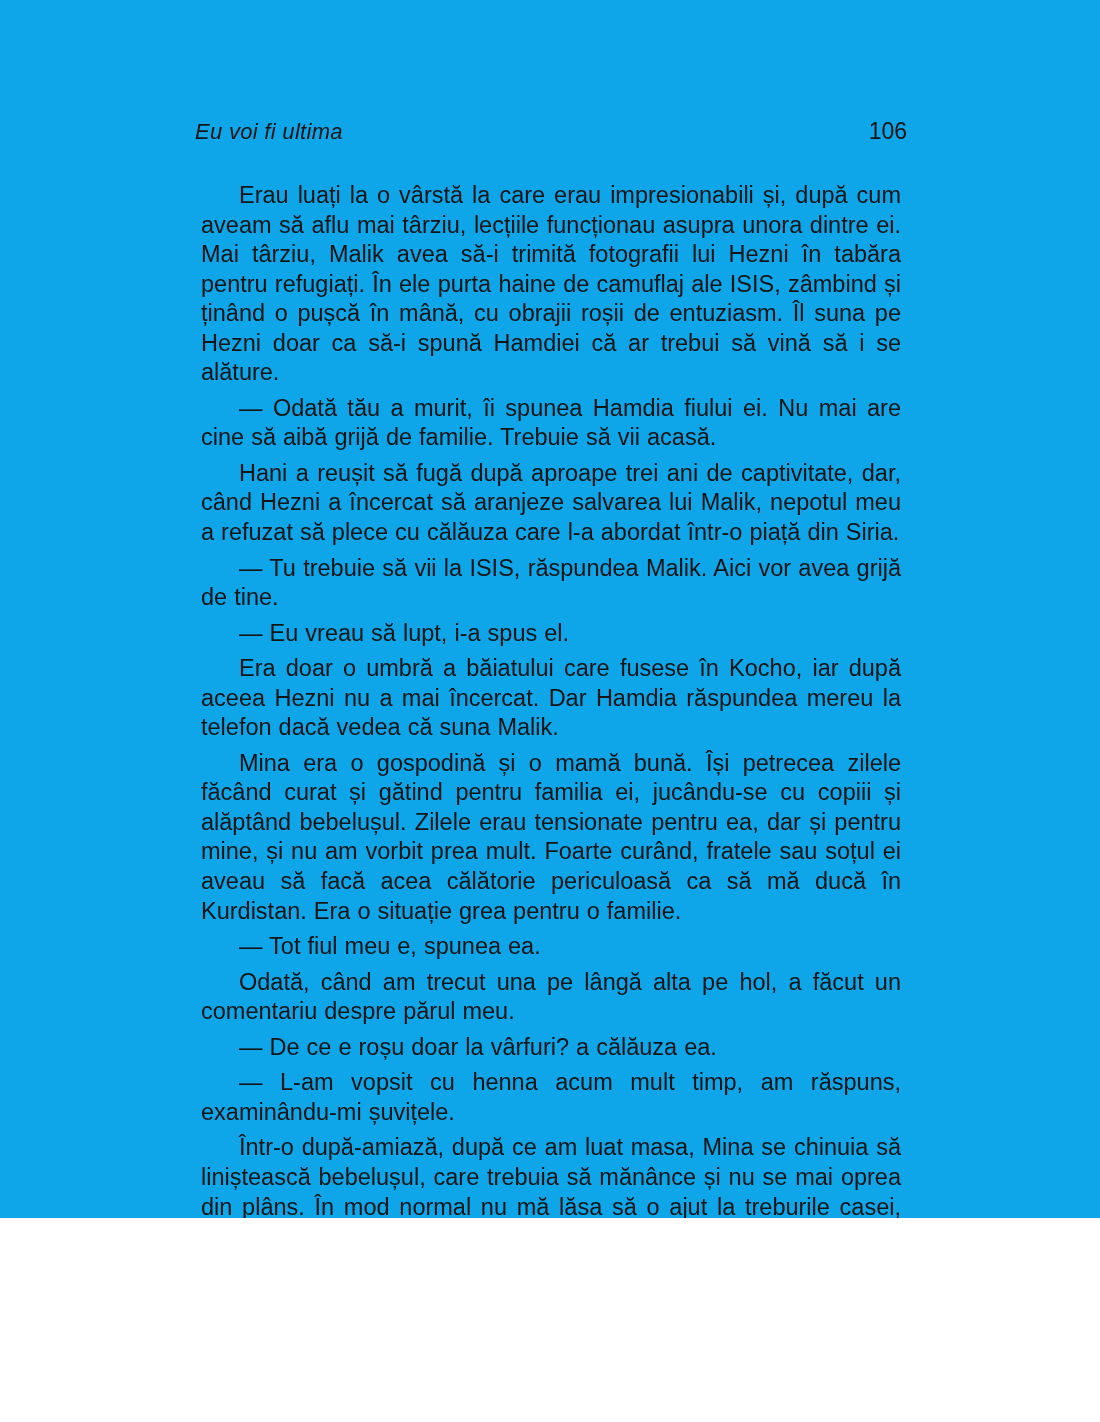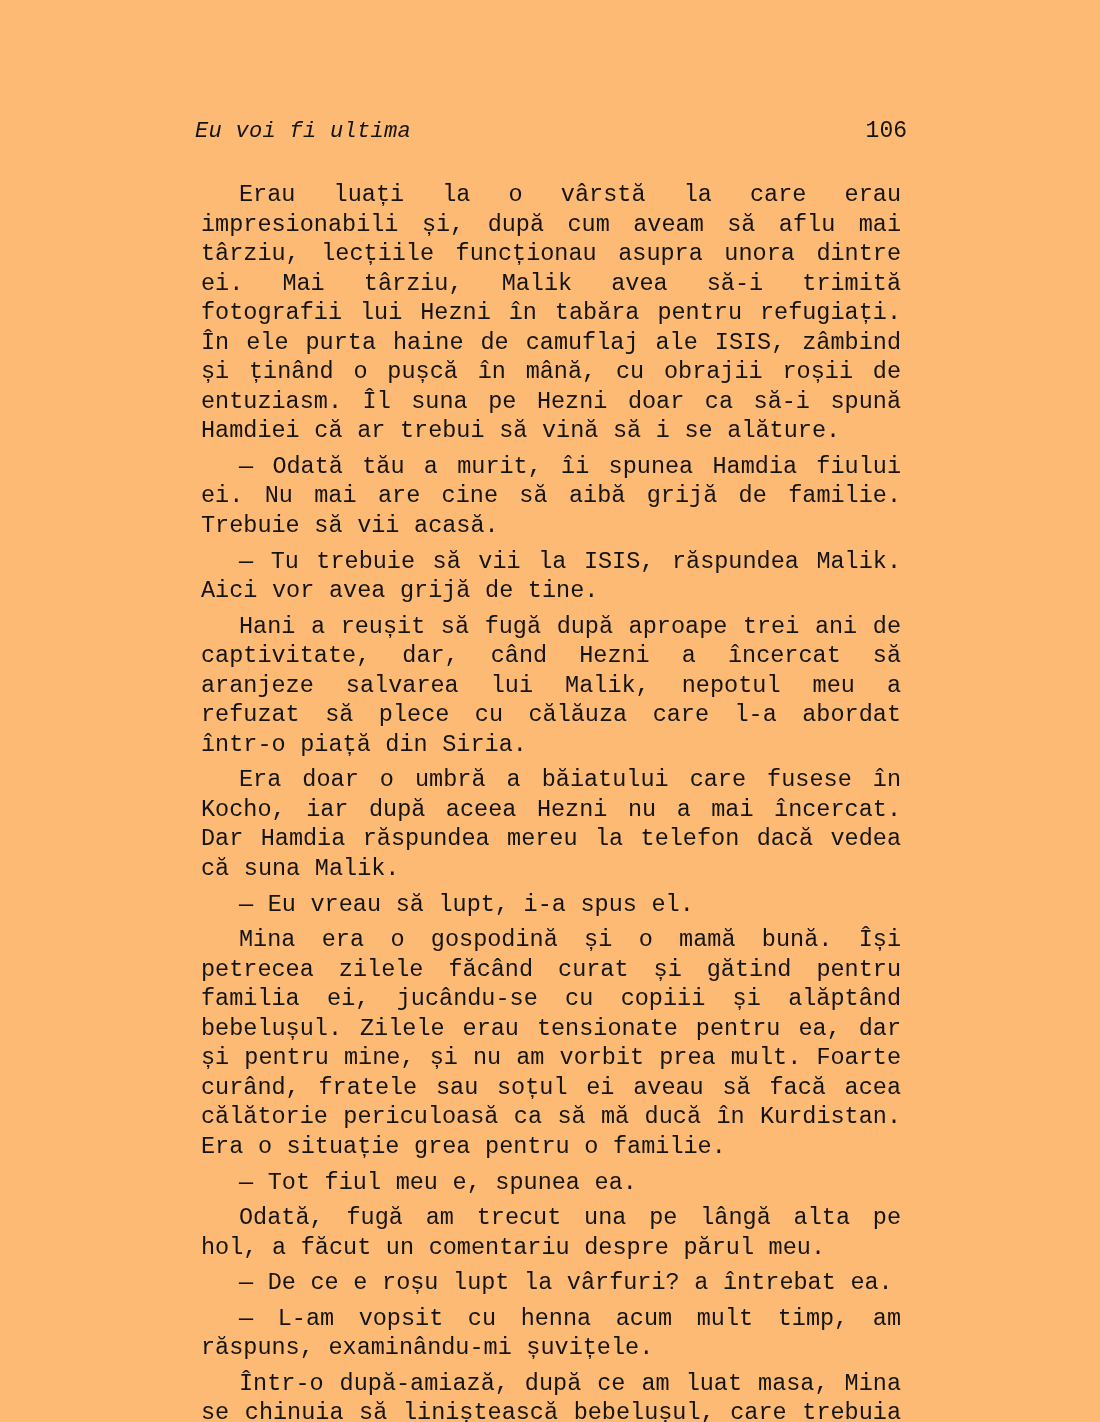--- a/index.html
+++ b/index.html
@@ -3,24 +3,24 @@
 <meta charset="utf-8">
 <style>
   html, body {
     margin: 0;
     padding: 0;
     background: #ffffff;
   }
   .page {
     position: relative;
     width: 1100px;
-    height: 1422px;
-    background: #fdba74;
+    height: 1218px;
+    background: #0ea5e9;
     overflow: hidden;
-    font-family: Liberation Mono, monospace;
+    font-family: Liberation Sans, sans-serif;
     color: #141414;
   }
   .content {
     position: absolute;
     left: 195px;
     top: 118px;
     width: 712px;
   }
   .header-row {
     display: flex;
@@ -52,25 +52,25 @@
 
 <div class="page">
   <div class="content">
     <div class="header-row">
       <span class="running-title">Eu voi fi ultima</span>
       <span class="page-number">106</span>
     </div>
     <div class="body-text">
         <p>Erau luați la o vârstă la care erau impresionabili și, după cum aveam să aflu mai târziu, lecțiile funcționau asupra unora dintre ei. Mai târziu, Malik avea să-i trimită fotografii lui Hezni în tabăra pentru refugiați. În ele purta haine de camuflaj ale ISIS, zâmbind și ținând o pușcă în mână, cu obrajii roșii de entuziasm. Îl suna pe Hezni doar ca să-i spună Hamdiei că ar trebui să vină să i se alăture.</p>
         <p>— Odată tău a murit, îi spunea Hamdia fiului ei. Nu mai are cine să aibă grijă de familie. Trebuie să vii acasă.</p>
+        <p>Hani a reușit să fugă după aproape trei ani de captivitate, dar, când Hezni a încercat să aranjeze salvarea lui Malik, nepotul meu a refuzat să plece cu călăuza care l-a abordat într-o piață din Siria.</p>
         <p>— Tu trebuie să vii la ISIS, răspundea Malik. Aici vor avea grijă de tine.</p>
-        <p>Hani a reușit să fugă după aproape trei ani de captivitate, dar, când Hezni a încercat să aranjeze salvarea lui Malik, nepotul meu a refuzat să plece cu călăuza care l-a abordat într-o piață din Siria.</p>
+        <p>— Eu vreau să lupt, i-a spus el.</p>
         <p>Era doar o umbră a băiatului care fusese în Kocho, iar după aceea Hezni nu a mai încercat. Dar Hamdia răspundea mereu la telefon dacă vedea că suna Malik.</p>
-        <p>— Eu vreau să lupt, i-a spus el.</p>
         <p>Mina era o gospodină și o mamă bună. Își petrecea zilele făcând curat și gătind pentru familia ei, jucându-se cu copiii și alăptând bebelușul. Zilele erau tensionate pentru ea, dar și pentru mine, și nu am vorbit prea mult. Foarte curând, fratele sau soțul ei aveau să facă acea călătorie periculoasă ca să mă ducă în Kurdistan. Era o situație grea pentru o familie.</p>
         <p>— Tot fiul meu e, spunea ea.</p>
-        <p>Odată, fugă am trecut una pe lângă alta pe hol, a făcut un comentariu despre părul meu.</p>
-        <p>— De ce e roșu lupt la vârfuri? a întrebat ea.</p>
+        <p>Odată, când am trecut una pe lângă alta pe hol, a făcut un comentariu despre părul meu.</p>
+        <p>— De ce e roșu doar la vârfuri? a călăuza ea.</p>
         <p>— L-am vopsit cu henna acum mult timp, am răspuns, examinându-mi șuvițele.</p>
         <p>Într-o după-amiază, după ce am luat masa, Mina se chinuia să liniștească bebelușul, care trebuia să mănânce și nu se mai oprea din plâns. În mod normal nu mă lăsa să o ajut la treburile casei, dar în după-amiaza aceea, când m-am oferit să spăl vasele, a dat din cap recunoscătoare. Chiuveta era în fața unei ferestre</p>
       </div>
   </div>
 </div>
 
 </body></html>

